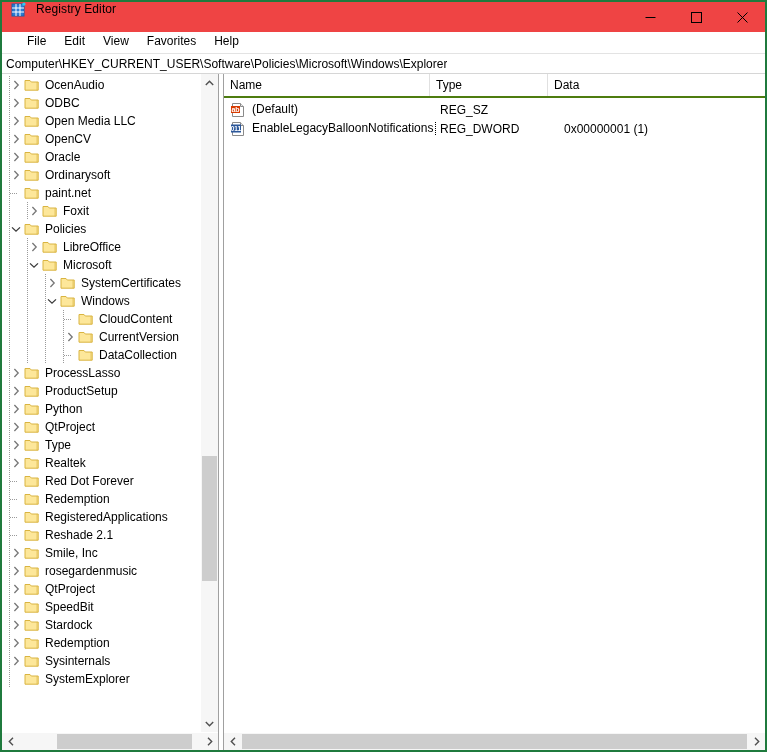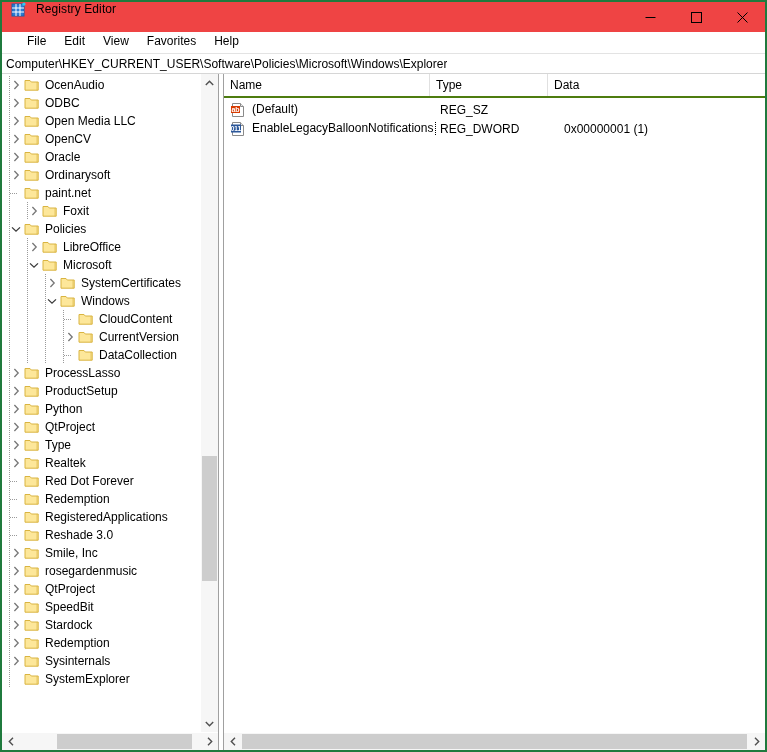--- a/index.html
+++ b/index.html
@@ -714,21 +714,21 @@
             </div>
             <div class="tree-row">
               <div class="guide" style="left: 7px;"></div>
               <div class="guide-h" style="left: 8px;"></div>
               <div style="width: 6px; flex: 0 0 6px; height: 18px;"></div>
               <div class="twisty"></div>
               <div class="folder-ico"><svg width="16" height="14" viewBox="0 0 16 14">
                   <path d="M1 2.5 L6 2.5 L7.3 4 L14.2 4 L14.2 12.2 L1 12.2 Z" fill="#fde79a" stroke="#d9b441" stroke-width="1"></path>
                   <path d="M13 4 L13 12.2" stroke="#d9b441" stroke-width="0.8" opacity="0.75"></path>
                 </svg></div>
-              <span class="node-label">Reshade 3.0</span>
+              <span class="node-label">Reshade 2.1</span>
             </div>
             <div class="tree-row">
               <div class="guide" style="left: 7px;"></div>
               <div style="width: 6px; flex: 0 0 6px; height: 18px;"></div>
               <div class="twisty">
                 <svg width="7" height="10" viewBox="0 0 7 10">
                   <path d="M1.4 1 L5.2 5 L1.4 9" fill="none" stroke="#767676" stroke-width="1.3"></path>
                 </svg>
               </div>
               <div class="folder-ico"><svg width="16" height="14" viewBox="0 0 16 14">

